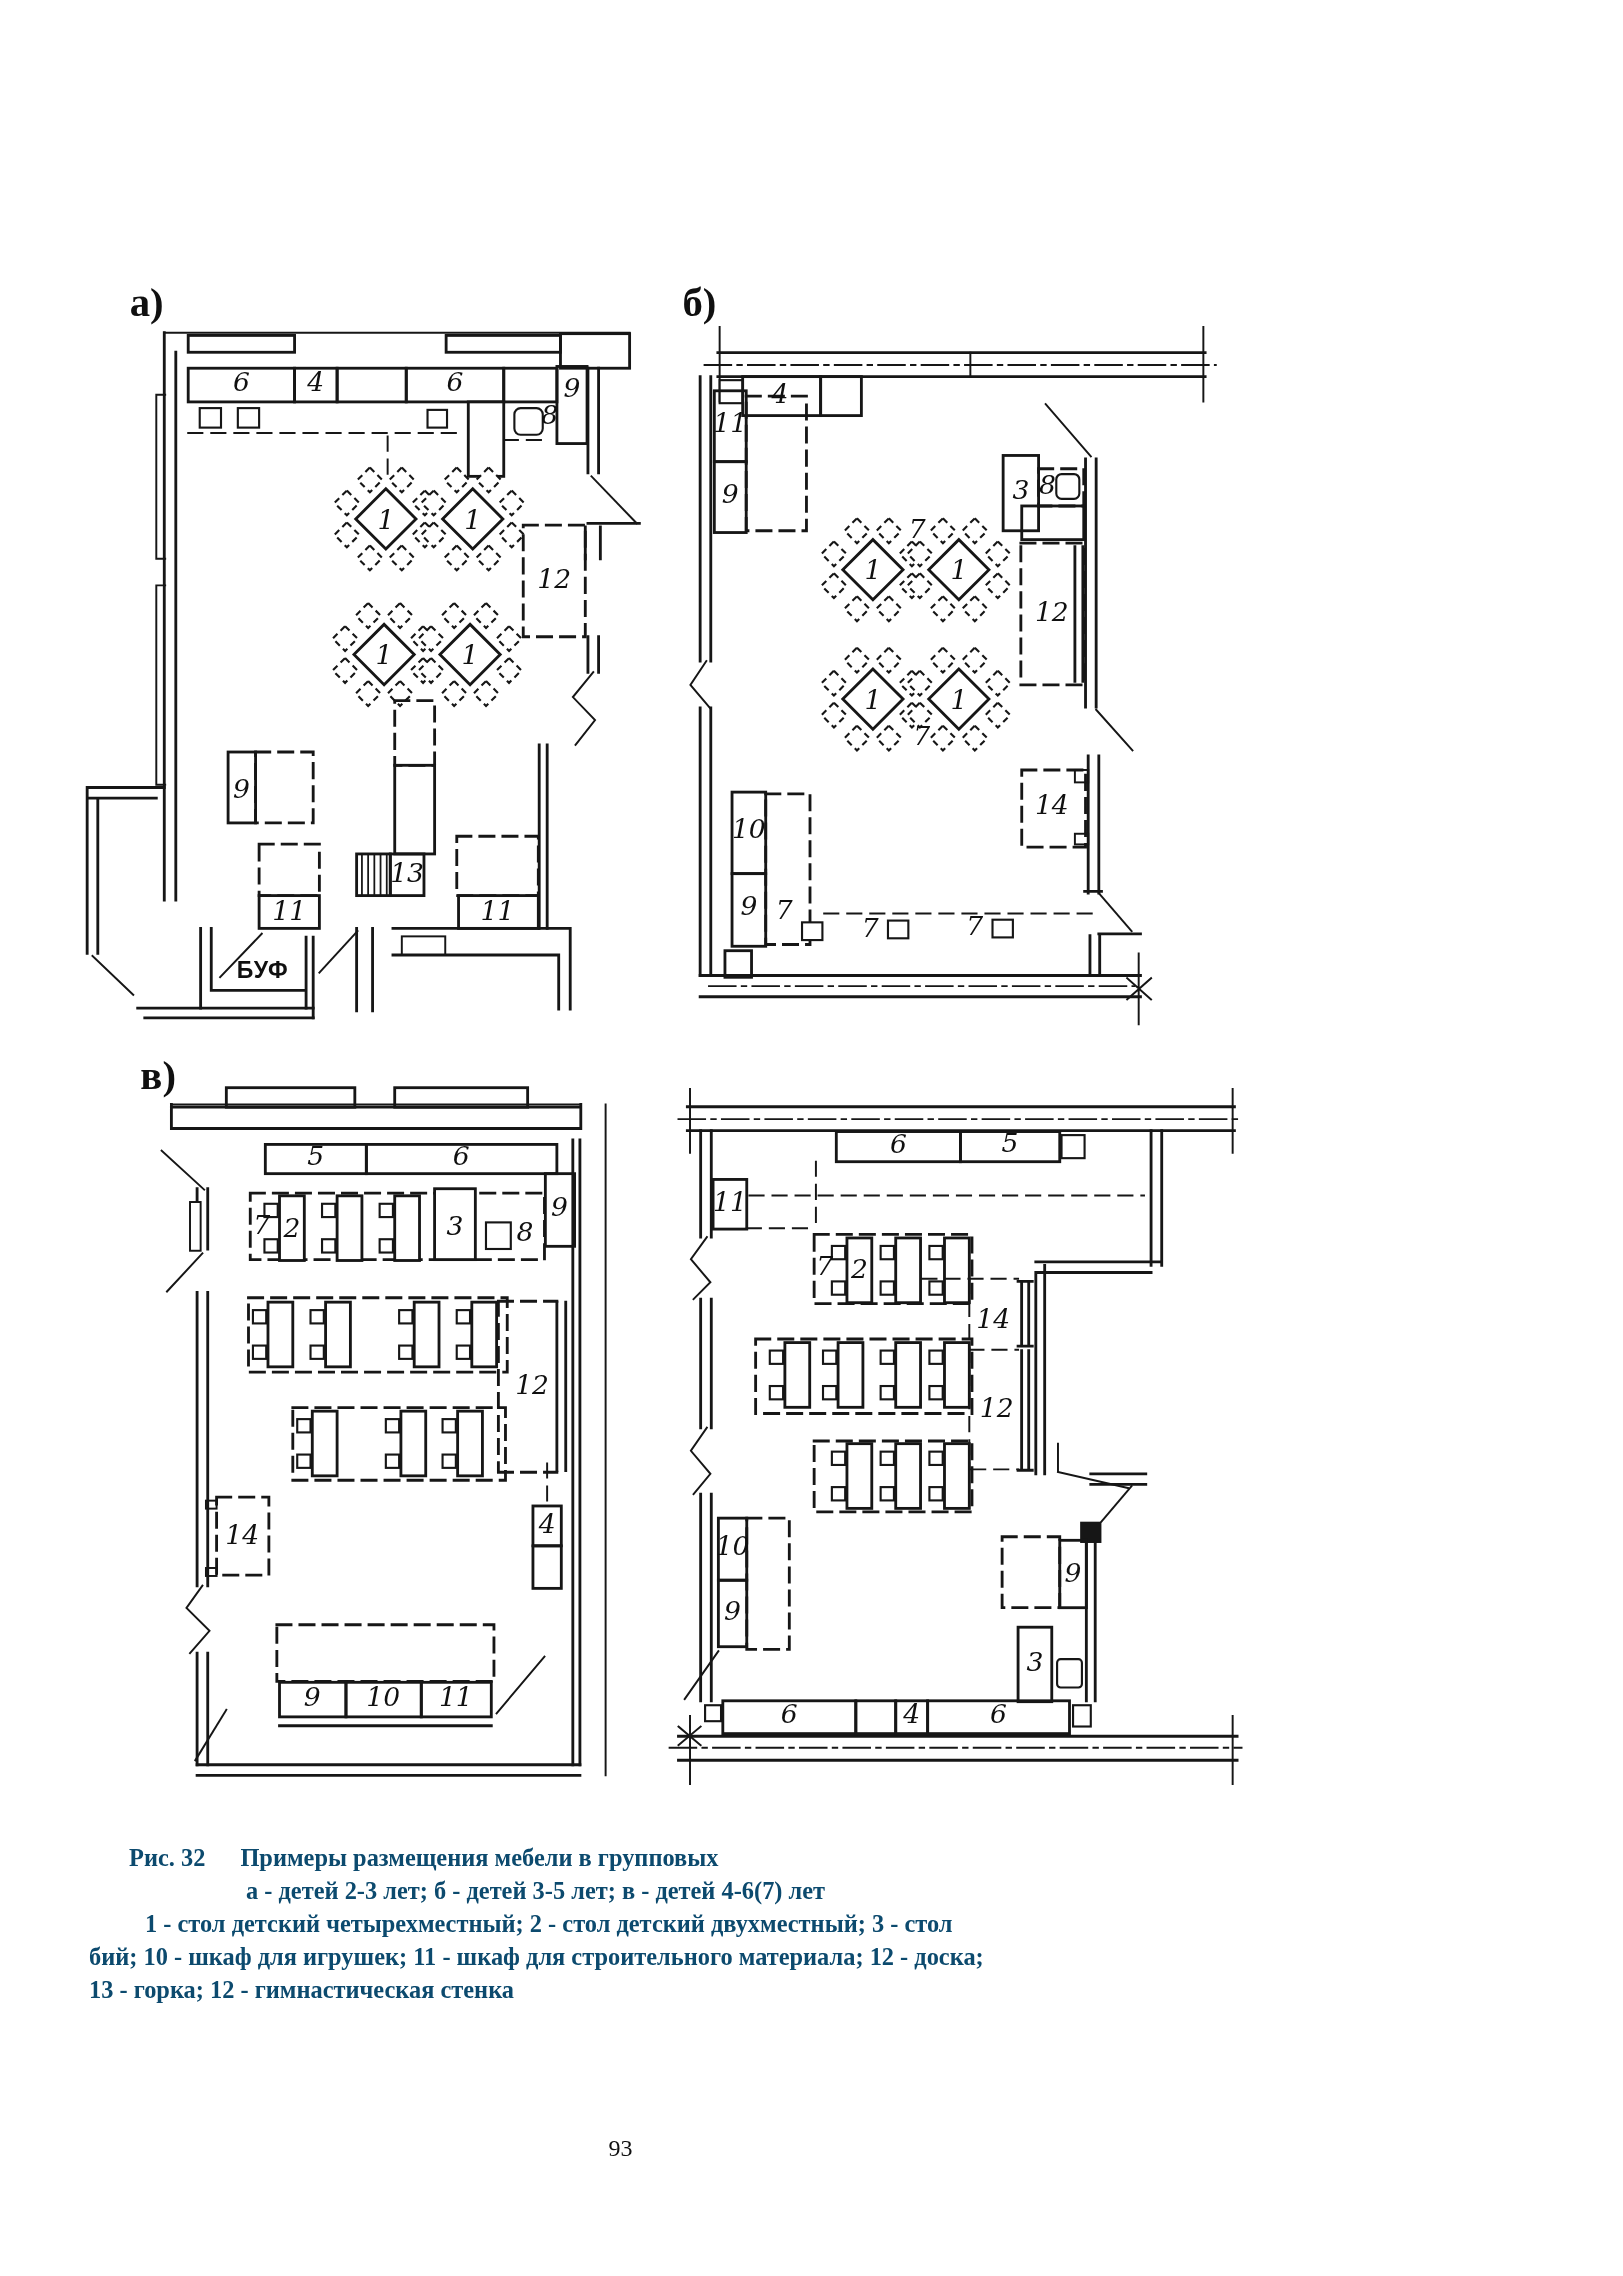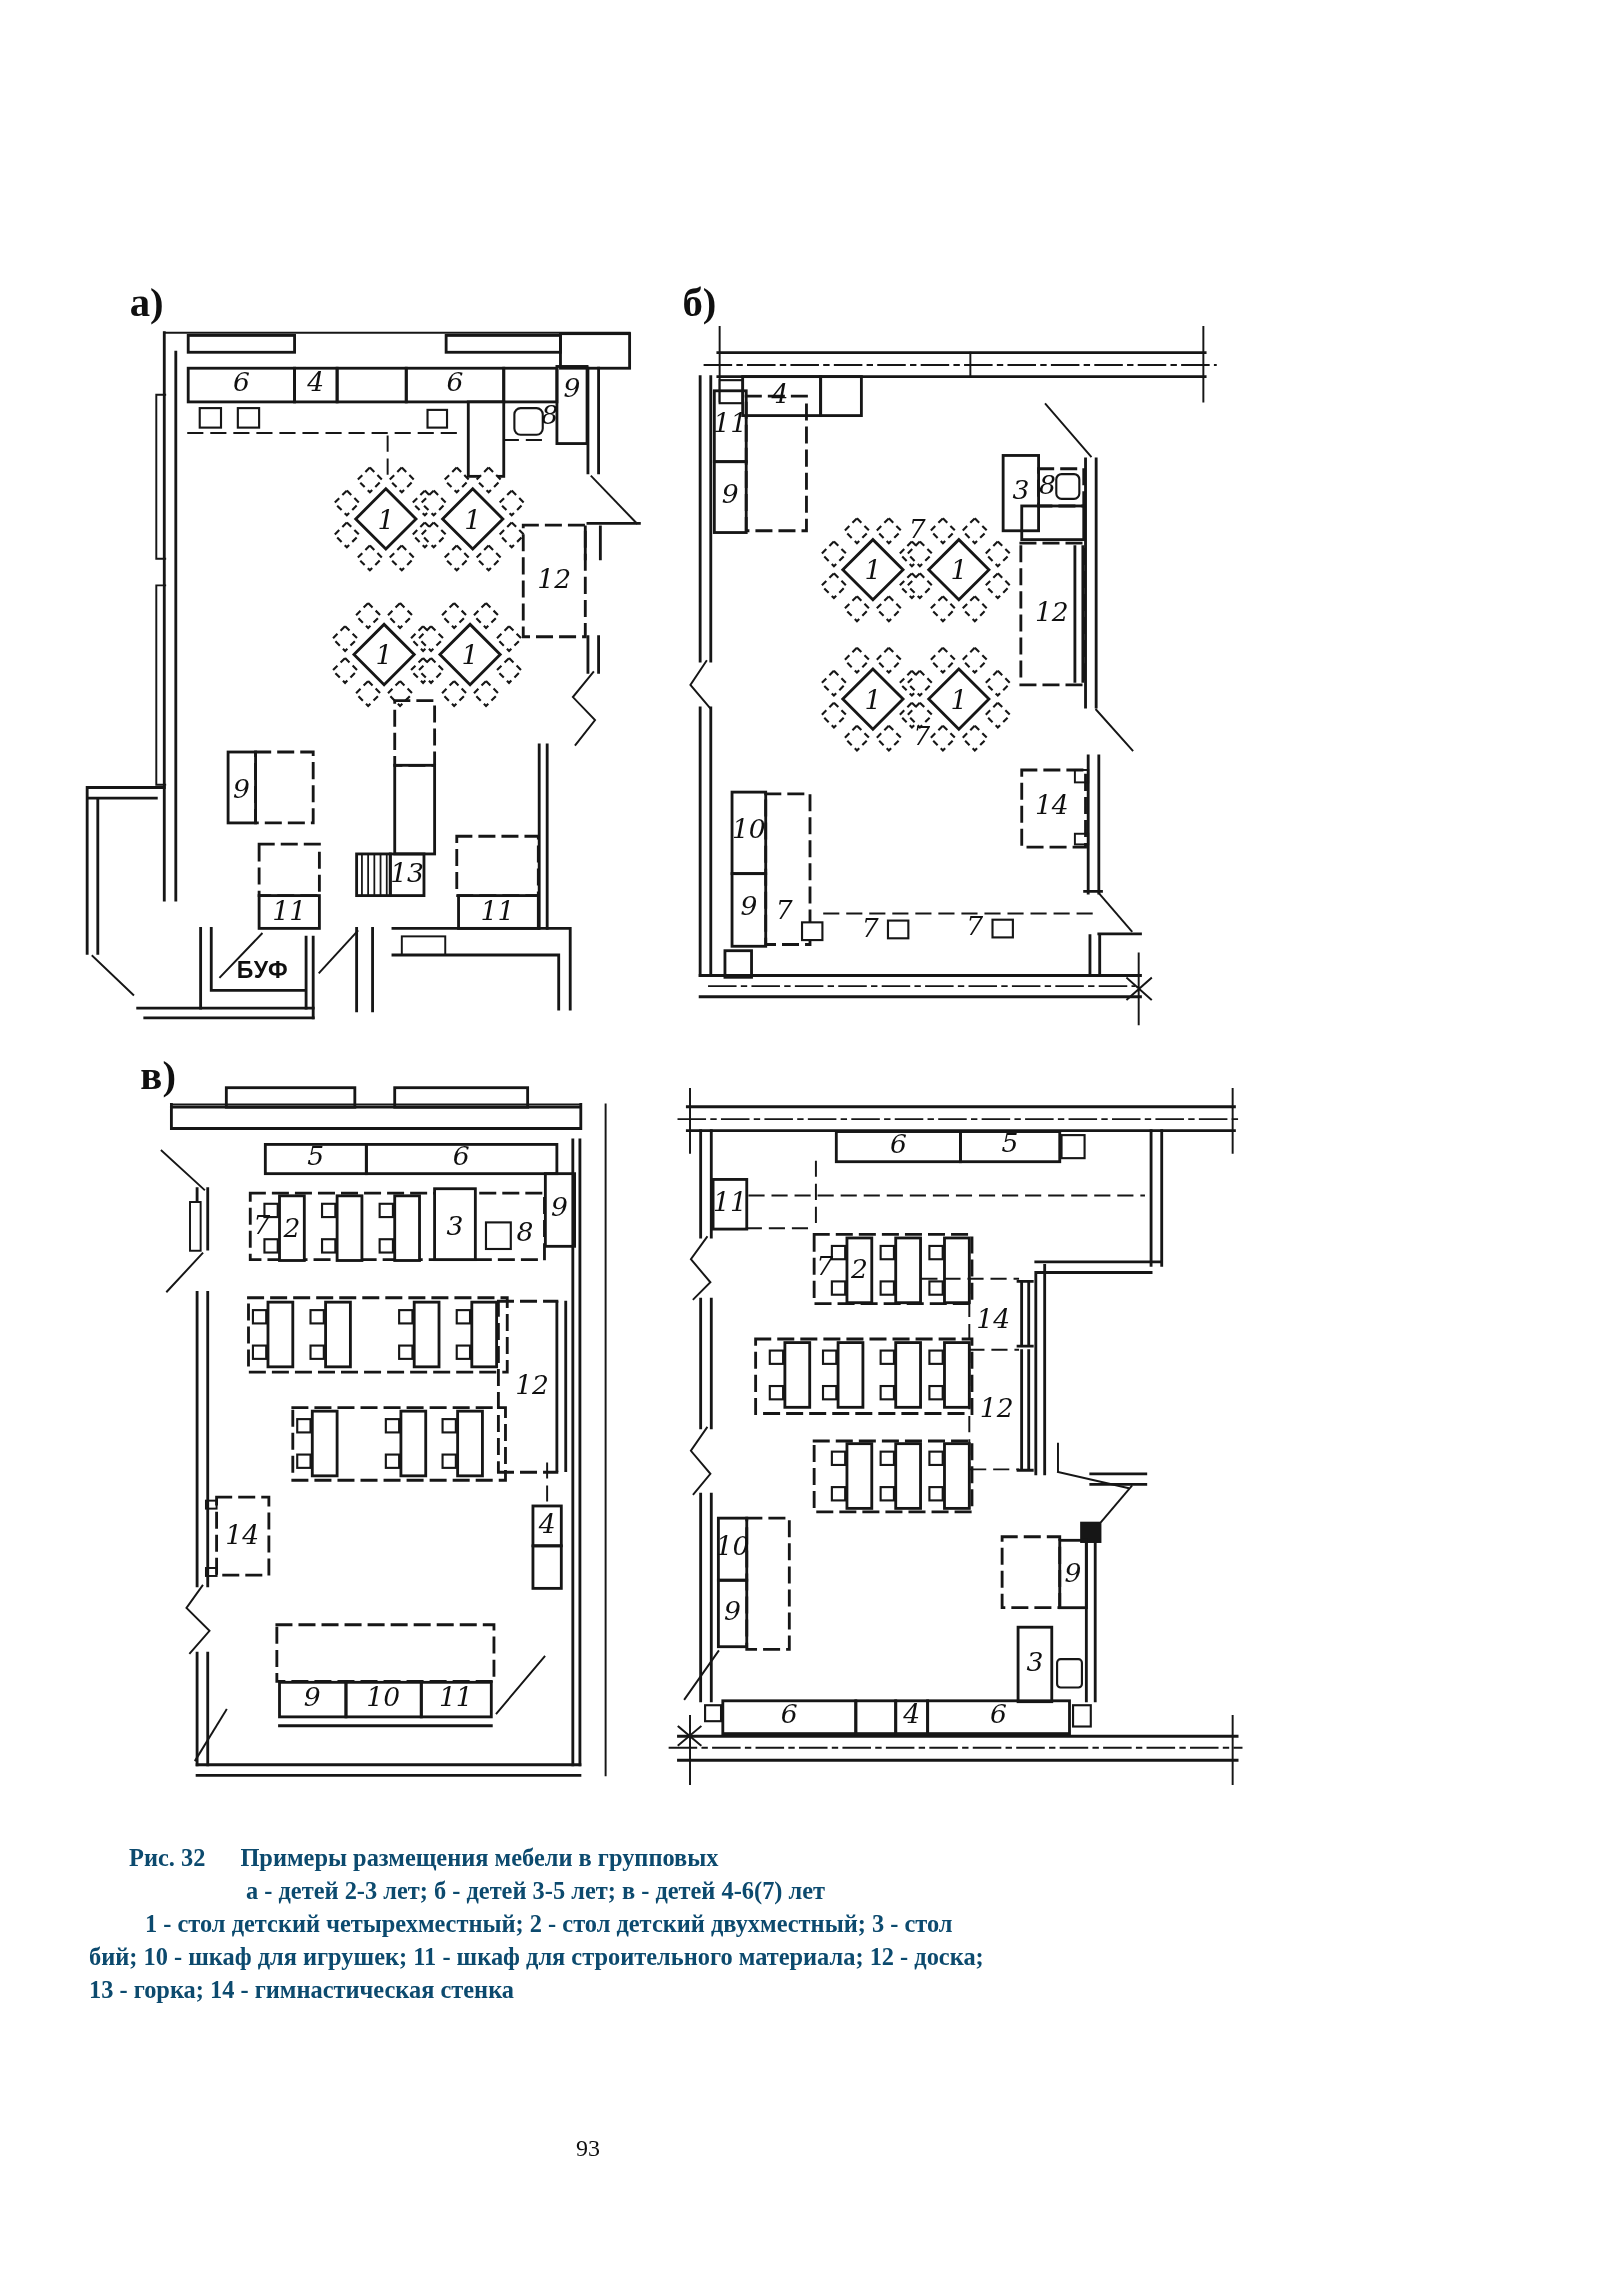--- a/index.html
+++ b/index.html
@@ -19,21 +19,21 @@
   text{fill:#101010}
   .num{font:italic 30px "DejaVu Serif",serif;text-anchor:middle}
   .letter{font:700 46px "Liberation Serif",serif}
   .room{font:700 26px "Liberation Sans",sans-serif;letter-spacing:1px;text-anchor:middle}
   .caption{position:absolute;left:89px;top:1841px;width:1162px;
            font:700 24.4px/33px "Liberation Serif",serif;color:#0c4a6e;white-space:nowrap}
   .cap-head{padding-left:40px}
   .cap-title{margin-left:35px}
   .cap-sub{padding-left:157px}
   .cap-ind{text-indent:56px}
-  .pageno{position:absolute;left:576px;top:2135px;width:89px;
+  .pageno{position:absolute;left:576px;top:2135px;width:89px;text-align:center;
           font:400 24px "Liberation Serif",serif}
 </style>
 </head>
 <body>
 
 <div class="page">
 
   <svg class="plan" style="left:80px;top:253px" width="594" height="811" viewBox="90 285 670 915">
     <defs>
       <g id="chairDiamond">
@@ -351,18 +351,18 @@
     </g>
   </svg>
 
   <div class="caption">
     <div class="cap-head">
       <span>Рис. 32</span><span class="cap-title">Примеры размещения мебели в групповых</span>
     </div>
     <div class="cap-sub">а - детей 2-3 лет; б - детей 3-5 лет; в - детей 4-6(7) лет</div>
     <div class="cap-ind">1 - стол детский четырехместный; 2 - стол детский двухместный; 3 - стол</div>
     <div>бий; 10 - шкаф для игрушек; 11 - шкаф для строительного материала; 12 - доска;</div>
-    <div>13 - горка; 14 - гимнастическая  стенка</div>
+    <div>13 - горка; 12 - гимнастическая  стенка</div>
   </div>
 
   <div class="pageno">93</div>
 </div>
 
 
 </body></html>

